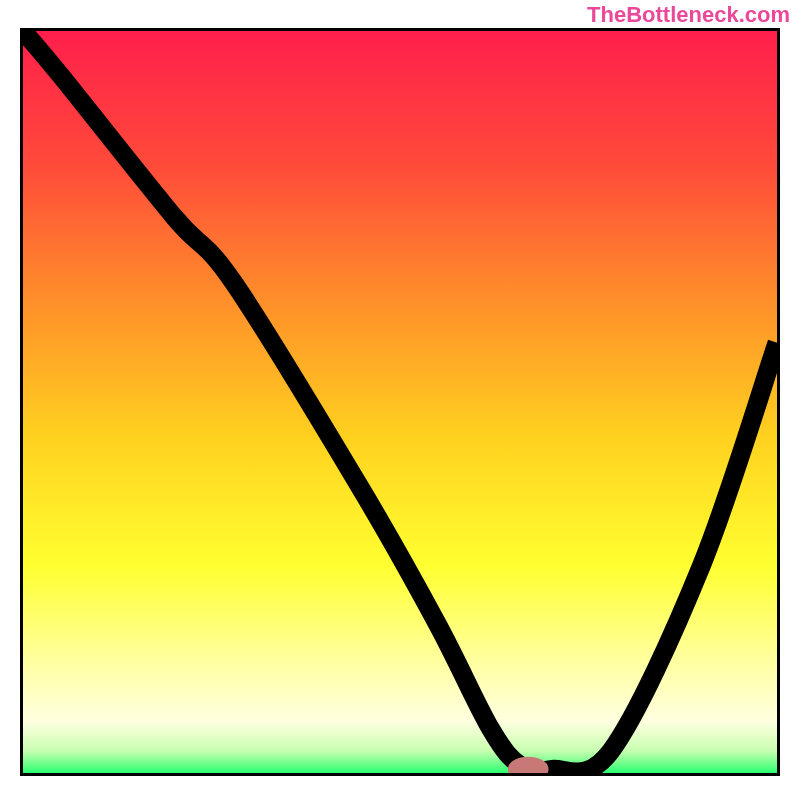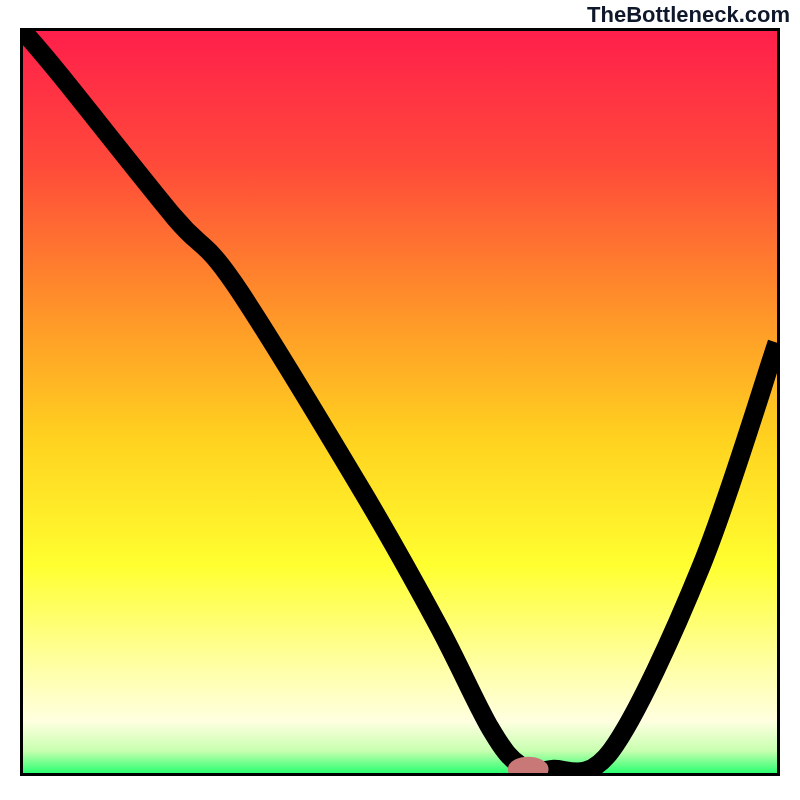--- a/index.html
+++ b/index.html
@@ -10,21 +10,21 @@
     background: #ffffff;
     font-family: Arial, sans-serif;
     position: relative;
   }
   .watermark {
     position: absolute;
     top: 2px;
     right: 10px;
     font-size: 22px;
     font-weight: bold;
-    color: #0f172a;
+    color: #ec4899;
     z-index: 10;
   }
   .chart-frame {
     position: absolute;
     left: 20px;
     top: 28px;
     width: 760px;
     height: 748px;
     border: 3px solid #000;
     box-sizing: border-box;

